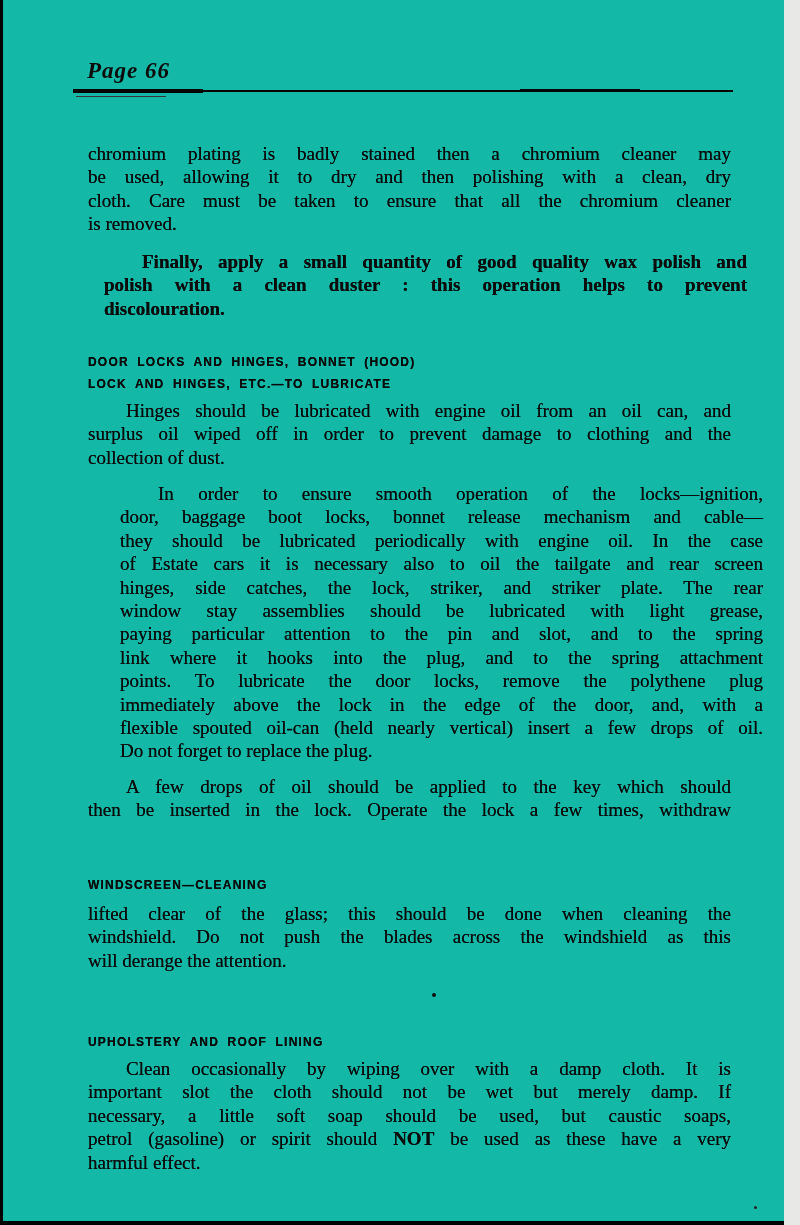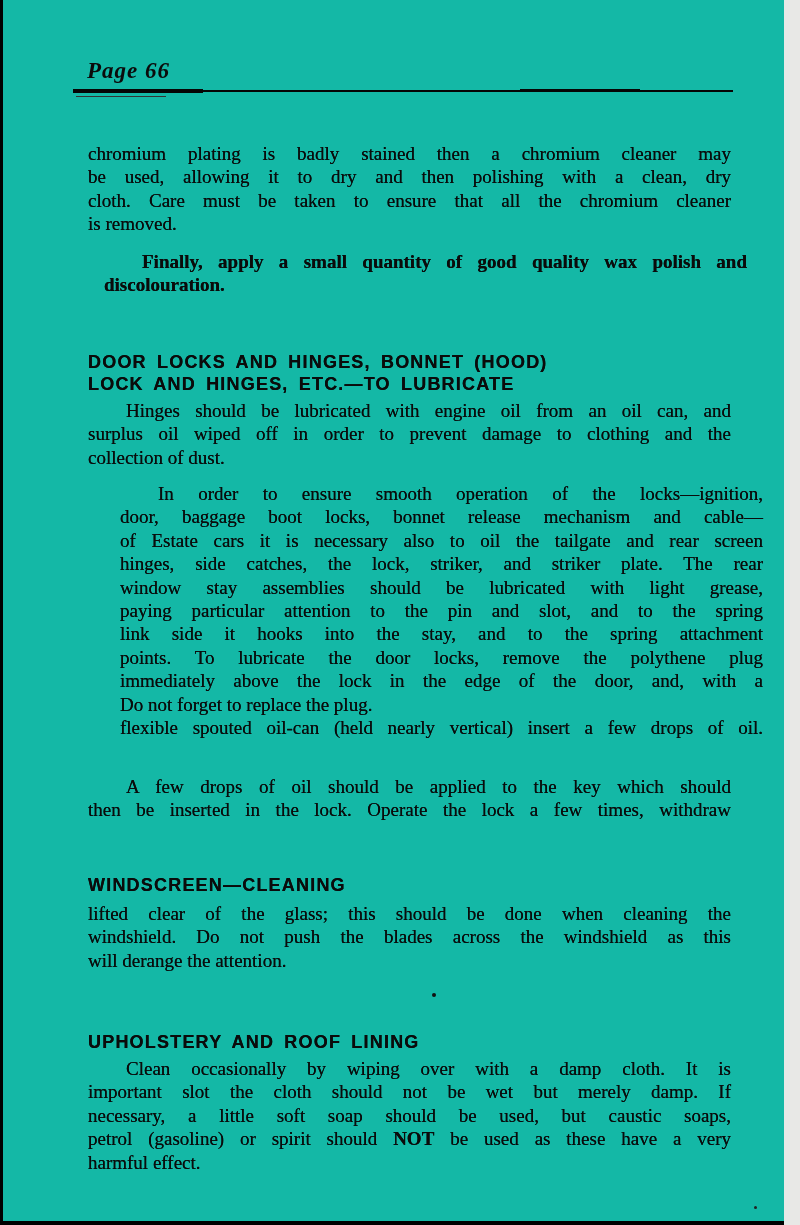--- a/index.html
+++ b/index.html
@@ -36,21 +36,21 @@
     text-shadow: 0 0 0.4px rgba(0,0,0,0.85);
   }
   .para .line { text-align: justify; text-align-last: justify; white-space: normal; }
   .para .line.end { text-align: center; text-align-last: left; }
   .para .line.ind { padding-left: 38px; }
   .para.bold { font-weight: 700; }
 
   .heading {
     font-family: "Liberation Sans", sans-serif;
     font-weight: 700;
-    font-size: 18px;
+    font-size: 12px;
     line-height: 22px;
     letter-spacing: 1.2px;
     word-spacing: 4px;
     text-shadow: 0 0 0.4px rgba(0,0,0,0.9);
   }
 
   
   .pos-p1 { top: 142px; }
   .pos-p2 { top: 250px; margin-left: 16px; }
   .pos-h1 { top: 351px; }
@@ -82,46 +82,48 @@
 
   <div class="block para pos-p1">
     <div class="line">chromium plating is badly stained then a chromium cleaner may</div>
     <div class="line">be used, allowing it to dry and then polishing with a clean, dry</div>
     <div class="line">cloth. Care must be taken to ensure that all the chromium cleaner</div>
     <div class="line end">is removed.</div>
   </div>
 
   <div class="block para bold pos-p2">
     <div class="line ind">Finally, apply a small quantity of good quality wax polish and</div>
+    <div class="line">polish with a clean duster : this operation helps to prevent</div>
     <div class="line end">discolouration.</div>
   </div>
 
   <div class="block heading pos-h1">
     <div>DOOR LOCKS AND HINGES, BONNET (HOOD)</div>
     <div>LOCK AND HINGES, ETC.—TO LUBRICATE</div>
   </div>
 
   <div class="block para pos-p3">
     <div class="line ind">Hinges should be lubricated with engine oil from an oil can, and</div>
     <div class="line">surplus oil wiped off in order to prevent damage to clothing and the</div>
     <div class="line end">collection of dust.</div>
   </div>
 
   <div class="block para pos-p4">
     <div class="line ind">In order to ensure smooth operation of the locks—ignition,</div>
     <div class="line">door, baggage boot locks, bonnet release mechanism and cable—</div>
+    <div class="line">they should be lubricated periodically with engine oil. In the case</div>
     <div class="line">of Estate cars it is necessary also to oil the tailgate and rear screen</div>
     <div class="line">hinges, side catches, the lock, striker, and striker plate. The rear</div>
     <div class="line">window stay assemblies should be lubricated with light grease,</div>
     <div class="line">paying particular attention to the pin and slot, and to the spring</div>
-    <div class="line">link side it hooks into the stay, and to the spring attachment</div>
+    <div class="line">link where it hooks into the plug, and to the spring attachment</div>
     <div class="line">points. To lubricate the door locks, remove the polythene plug</div>
     <div class="line">immediately above the lock in the edge of the door, and, with a</div>
+    <div class="line">flexible spouted oil-can (held nearly vertical) insert a few drops of oil.</div>
     <div class="line end">Do not forget to replace the plug.</div>
-    <div class="line">flexible spouted oil-can (held nearly vertical) insert a few drops of oil.</div>
   </div>
 
   <div class="block para pos-p5">
     <div class="line ind">A few drops of oil should be applied to the key which should</div>
     <div class="line">then be inserted in the lock. Operate the lock a few times, withdraw</div>
   </div>
 
   <div class="block heading pos-h2">
     <div>WINDSCREEN—CLEANING</div>
   </div>

